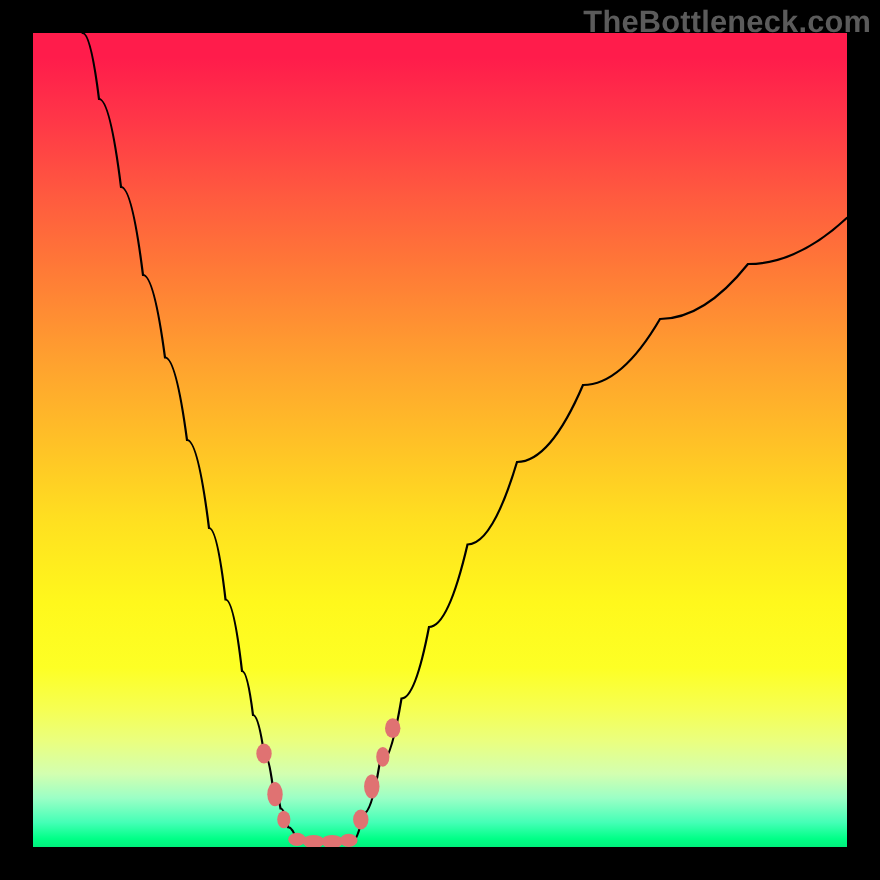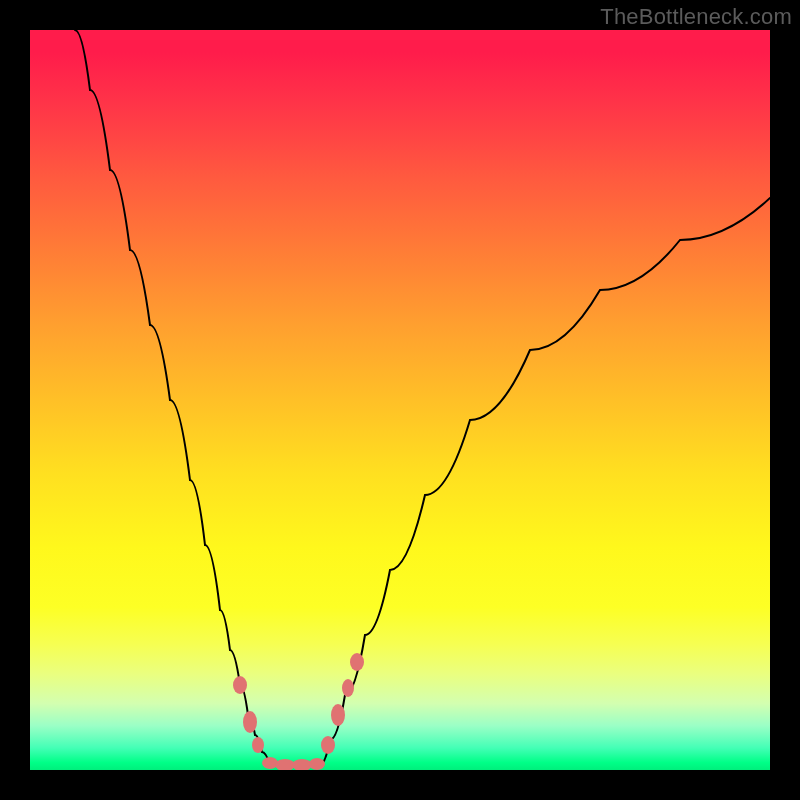--- a/index.html
+++ b/index.html
@@ -48,23 +48,23 @@
       #44ffb6 97%,
       #00ff87 99%,
       #00ef7c 100%
     );
   }
   .watermark {
     position: absolute;
     top: 4px;
     right: 8px;
     color: #5b5b5b;
-    font-size: 22px;
+    font-size: 28px;
     letter-spacing: 0.2px;
-    font-weight: 400;
+    font-weight: 700;
     z-index: 20;
     user-select: none;
   }
   svg.curves {
     position: absolute;
     inset: 0;
     width: 100%;
     height: 100%;
   }
 </style>

